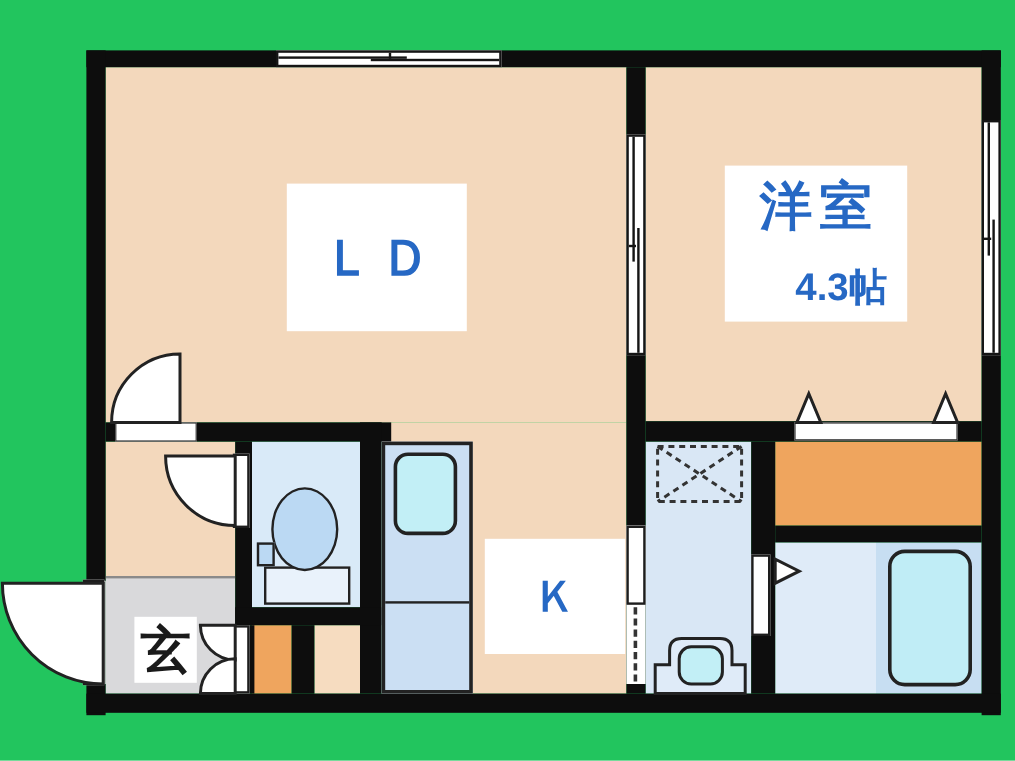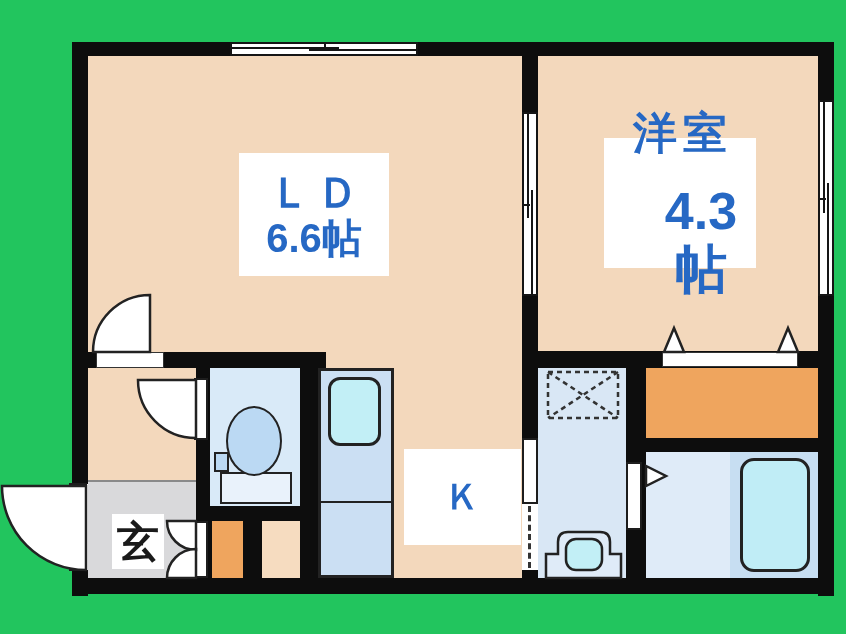--- a/index.html
+++ b/index.html
@@ -139,26 +139,25 @@
       <rect x="548" y="372" width="70" height="46"></rect>
       <line x1="548" y1="372" x2="618" y2="418"></line>
       <line x1="618" y1="372" x2="548" y2="418"></line>
     </g>
     <path d="M546,578 L546,554 L558,554 L558,542 Q558,532 568,532 L600,532 Q610,532 610,542 L610,554 L621,554 L621,578 Z" style="fill:var(--bath_floor);stroke:#222;stroke-width:2.5"></path>
     <rect x="566" y="539" width="36" height="31" rx="10" style="fill:var(--sink_cyan);stroke:#222;stroke-width:2.5"></rect>
   </svg>
 
   <div class="abs label-box" style="left:239px;top:153px;width:150px;height:123px;">
     <div class="txt-blue ls2" style="font-size:42px;">ＬＤ</div>
-    <div class="txt-blue" style="font-size:40px;">6.6帖</div>
   </div>
 
   <div class="abs label-box" style="left:604px;top:138px;width:152px;height:130px;gap:25px;">
     <div class="txt-blue ls2" style="font-size:44px;">洋室</div>
-    <div class="txt-blue" style="font-size:52px;margin-left:42px;">4.3帖</div>
+    <div class="txt-blue" style="font-size:32px;margin-left:42px;">4.3帖</div>
   </div>
 
   <div class="abs label-box" style="left:404px;top:449px;width:117px;height:96px;background:#ffffff;">
     <div class="txt-blue" style="font-size:36px;">Ｋ</div>
   </div>
 
 
   <div class="abs label-box" style="left:112px;top:514px;width:52px;height:55px;">
     <div class="txt-black" style="font-size:42px;">玄</div>
   </div>

